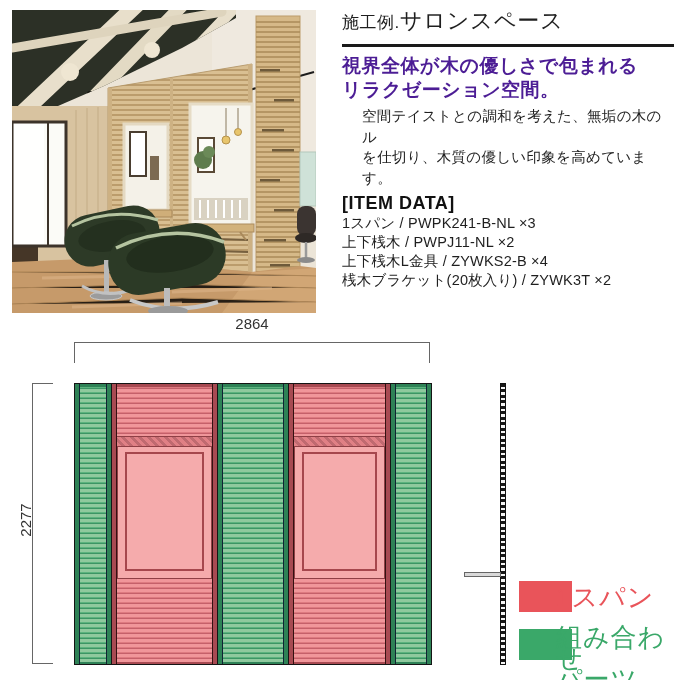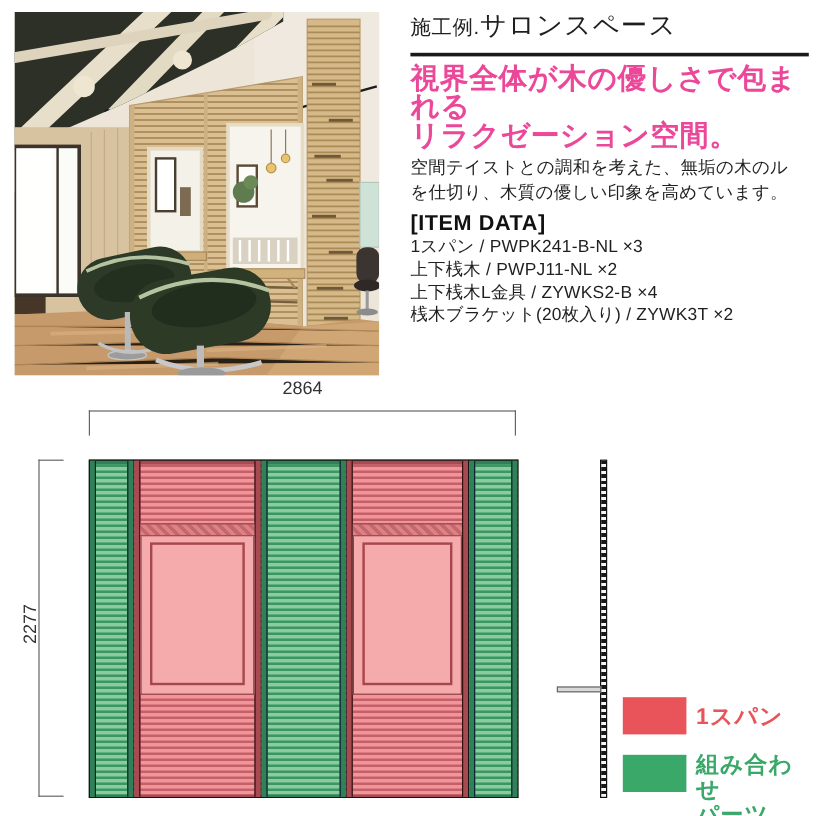--- a/index.html
+++ b/index.html
@@ -9,22 +9,22 @@
 
   
   .photo { position:absolute; left:12px; top:10px; width:304px; height:303px; overflow:hidden; background:#ece5d8; }
   .photo svg { display:block; }
 
   
   .text-col { position:absolute; left:342px; top:4px; width:334px; }
   .page-title { font-size:17px; color:#1f1f1f; letter-spacing:.5px; padding-top:2px; }
   .page-title .big { font-size:22px; font-weight:500; letter-spacing:1px; }
   .title-rule { margin-top:8px; border-bottom:3px solid #1a1a1a; width:332px; }
-  .subtitle { margin-top:7px; font-size:24px; font-weight:700; color:#ec4899; line-height:24px; letter-spacing:.5px; }
-  .body-text { margin-top:4px; font-size:14.5px; line-height:20.5px; color:#1f1f1f; letter-spacing:.3px; }
+  .subtitle { margin-top:7px; font-size:19px; font-weight:700; color:#4c1d95; line-height:24px; letter-spacing:.5px; }
+  .body-text { margin-top:4px; font-size:14.5px; line-height:20.5px; color:#1f1f1f; letter-spacing:.3px;margin-left:20px; }
   .itemdata-head { margin-top:5px; font-size:18px; font-weight:700; color:#111; letter-spacing:.5px; }
   .item-line { font-size:14.5px; line-height:19px; color:#1f1f1f; letter-spacing:.2px; }
 
   
   .dim { position:absolute; color:#333; }
   .dim-top-label { left:74px; top:315px; width:356px; text-align:center; font-size:15px; }
   .dim-top-line  { left:74px; top:342px; width:356px; height:21px; border-top:1px solid #666; border-left:1px solid #666; border-right:1px solid #666; }
   .dim-left-line { left:32px; top:383px; width:21px; height:281px; border-left:1px solid #666; border-top:1px solid #666; border-bottom:1px solid #666; }
   .dim-left-label{ left:-6px; top:511px; width:64px; height:18px; text-align:center; font-size:15px; transform:rotate(-90deg); }
 
@@ -46,21 +46,21 @@
   .mirror-frame { position:absolute; left:7px; right:7px; top:5px; bottom:7px; border:2px solid #a6474d; background:#f5abac; }
 
   
   .side-post { position:absolute; left:500px; top:383px; width:6px; height:282px; border:1px solid #111; background:repeating-linear-gradient(180deg,#181818 0 3px,#f7f7f7 3px 5.5px); }
   .side-arm { position:absolute; left:464px; top:572px; width:37px; height:5px; background:#d9d9d9; border:1px solid #666; }
 
   
   .legend-swatch { position:absolute; width:53px; height:31px; }
   .swatch-red { left:519px; top:581px; background:#e9545a; }
   .swatch-green { left:519px; top:629px; background:#3aa869; }
-  .legend-label { position:absolute; left:580px; font-size:19px; font-weight:700; letter-spacing:1px; line-height:21px; }
+  .legend-label { position:absolute; left:556px; font-size:26px; font-weight:400; letter-spacing:1px; line-height:21px; }
   .label-red { top:587px; color:#e9545a; }
   .label-green { top:627px; color:#3aa869; }
 </style>
 </head>
 <body>
 
 <div class="canvas">
 
   <div class="photo">
     <svg width="304" height="303" viewBox="0 0 304 303" xmlns="http://www.w3.org/2000/svg">

